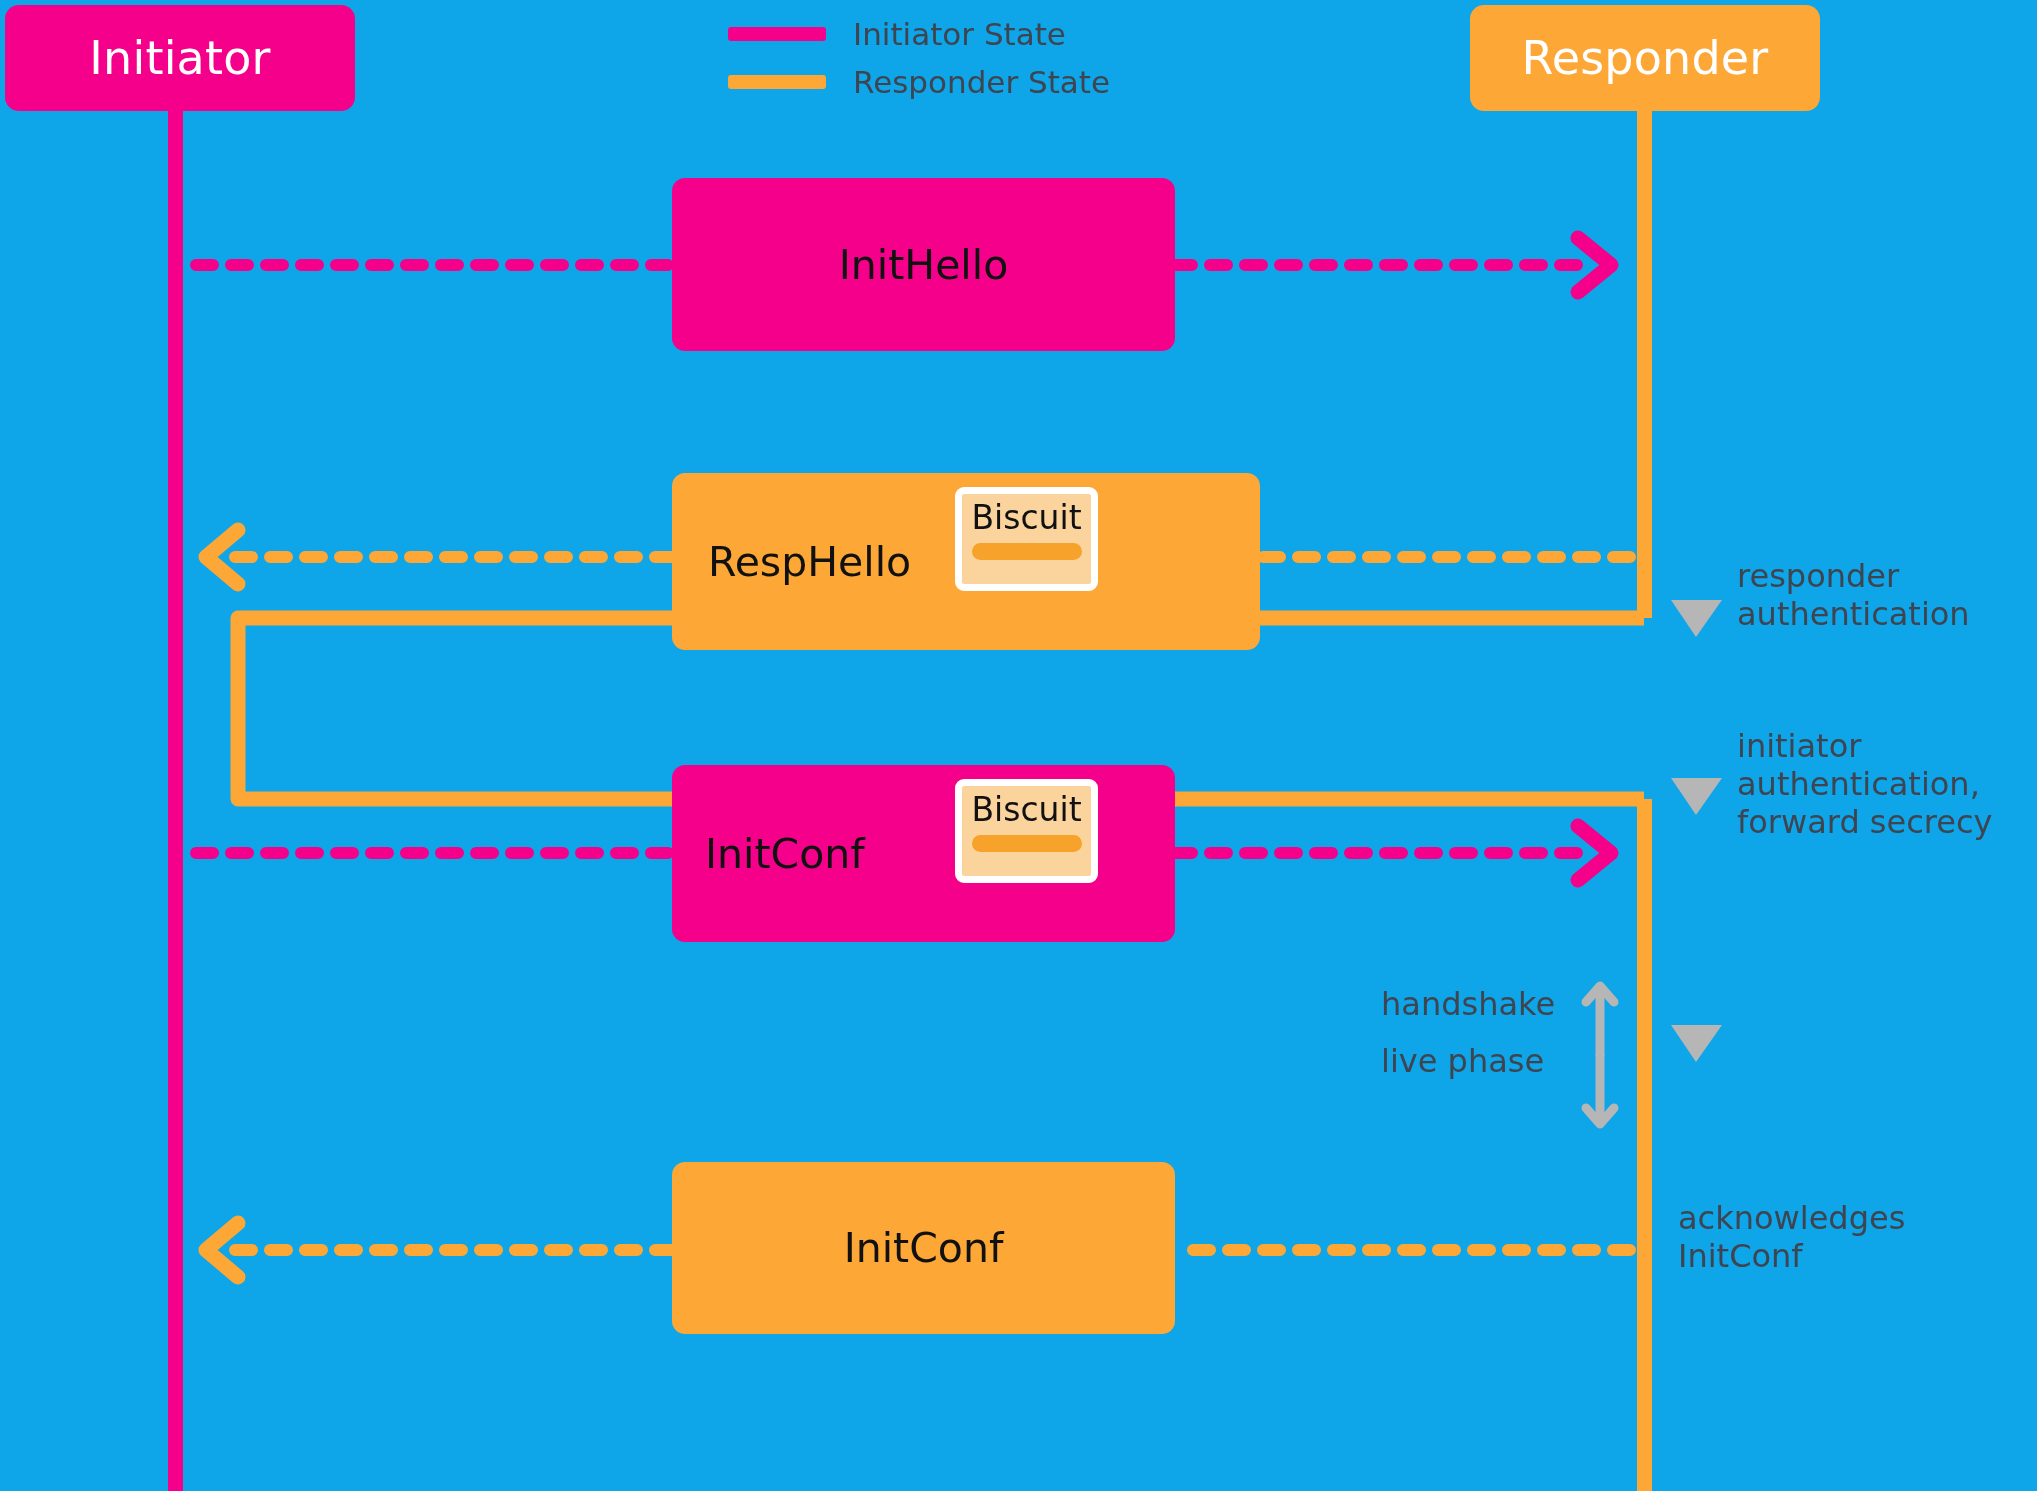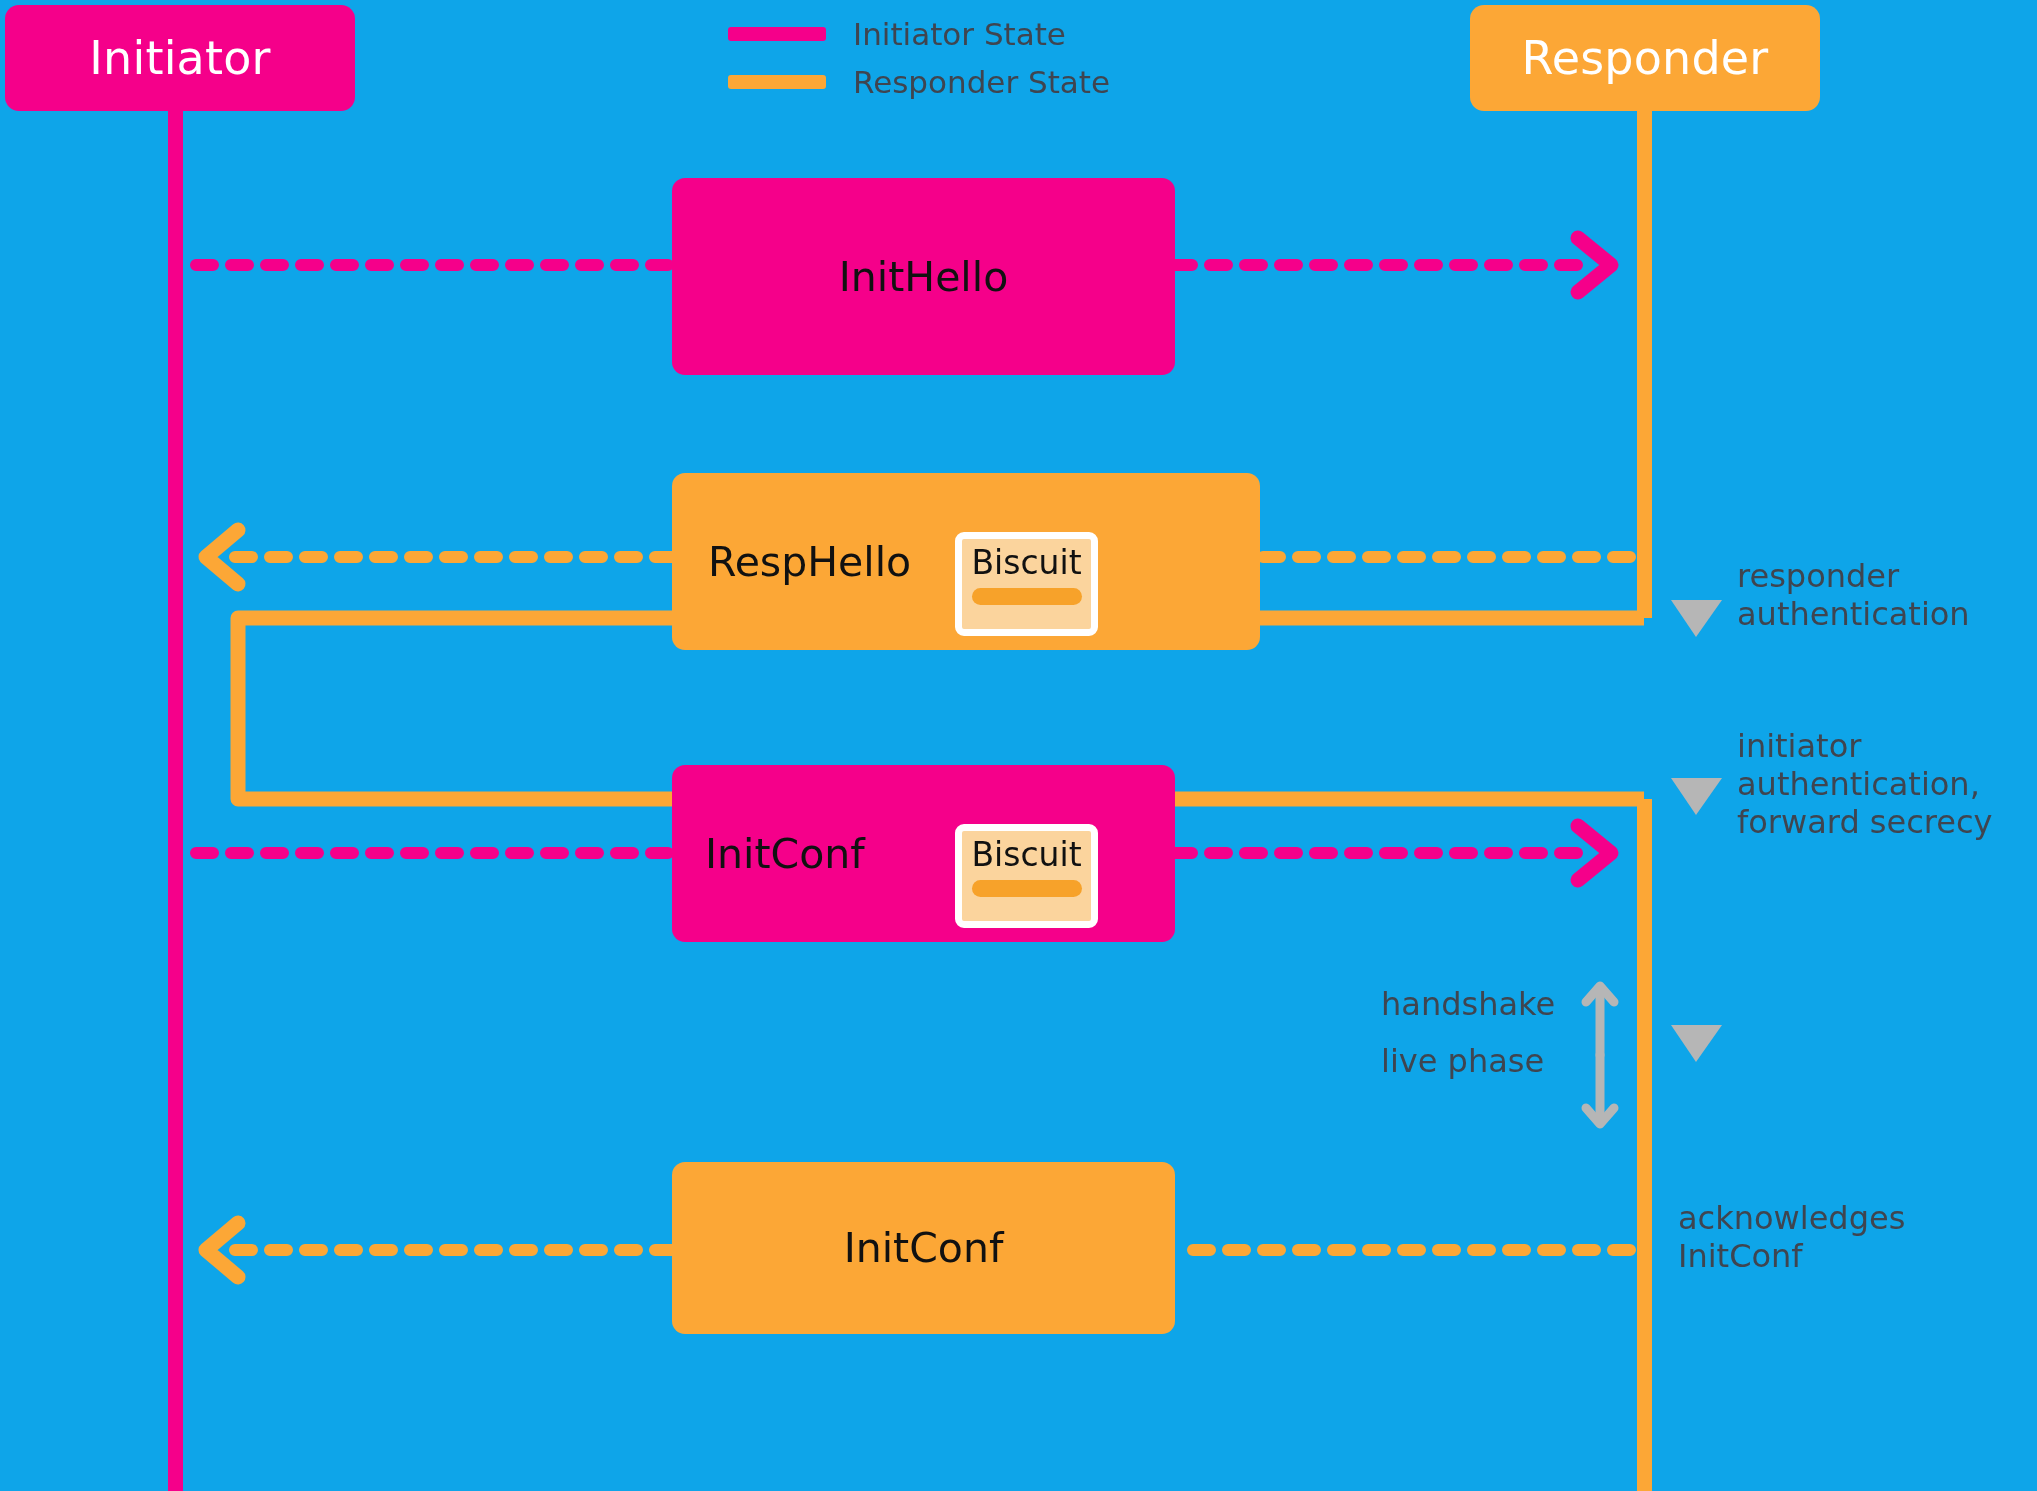--- a/index.html
+++ b/index.html
@@ -51,21 +51,21 @@
     font-size: 41px;
     box-sizing: border-box;
   }
   .msg-box .msg-label {
     flex: 0 0 auto;
   }
   .msg-pink   { background: #F5008A; }
   .msg-orange { background: #FCA736; }
 
   
-  .msg-inithello  { left: 672px; top: 178px;  width: 503px; height: 197px; justify-content: center; }
+  .msg-inithello  { left: 672px; top: 178px;  width: 503px; height: 173px; justify-content: center; }
   
   .msg-resphello  { left: 672px; top: 473px;  width: 588px; height: 177px; padding-left: 36px; }
   
   .msg-initconf   { left: 672px; top: 765px;  width: 503px; height: 177px; padding-left: 33px; }
   
   .msg-emptydata  { left: 672px; top: 1162px; width: 503px; height: 172px; justify-content: center; }
 
   
   .biscuit {
     position: absolute;
@@ -73,21 +73,20 @@
     height: 104px;
     background: #FBD49D;
     border: 7px solid #ffffff;
     border-radius: 9px;
     box-sizing: border-box;
     display: flex;
     flex-direction: column;
     align-items: center;
     justify-content: flex-start;
     padding-top: 4px;
-    margin-top: 45px;
   }
   .biscuit-label {
     font-size: 33px;
     color: #111111;
     line-height: 1;
     margin-top: 3px;
   }
   .biscuit-bar {
     width: 110px;
     height: 17px;

